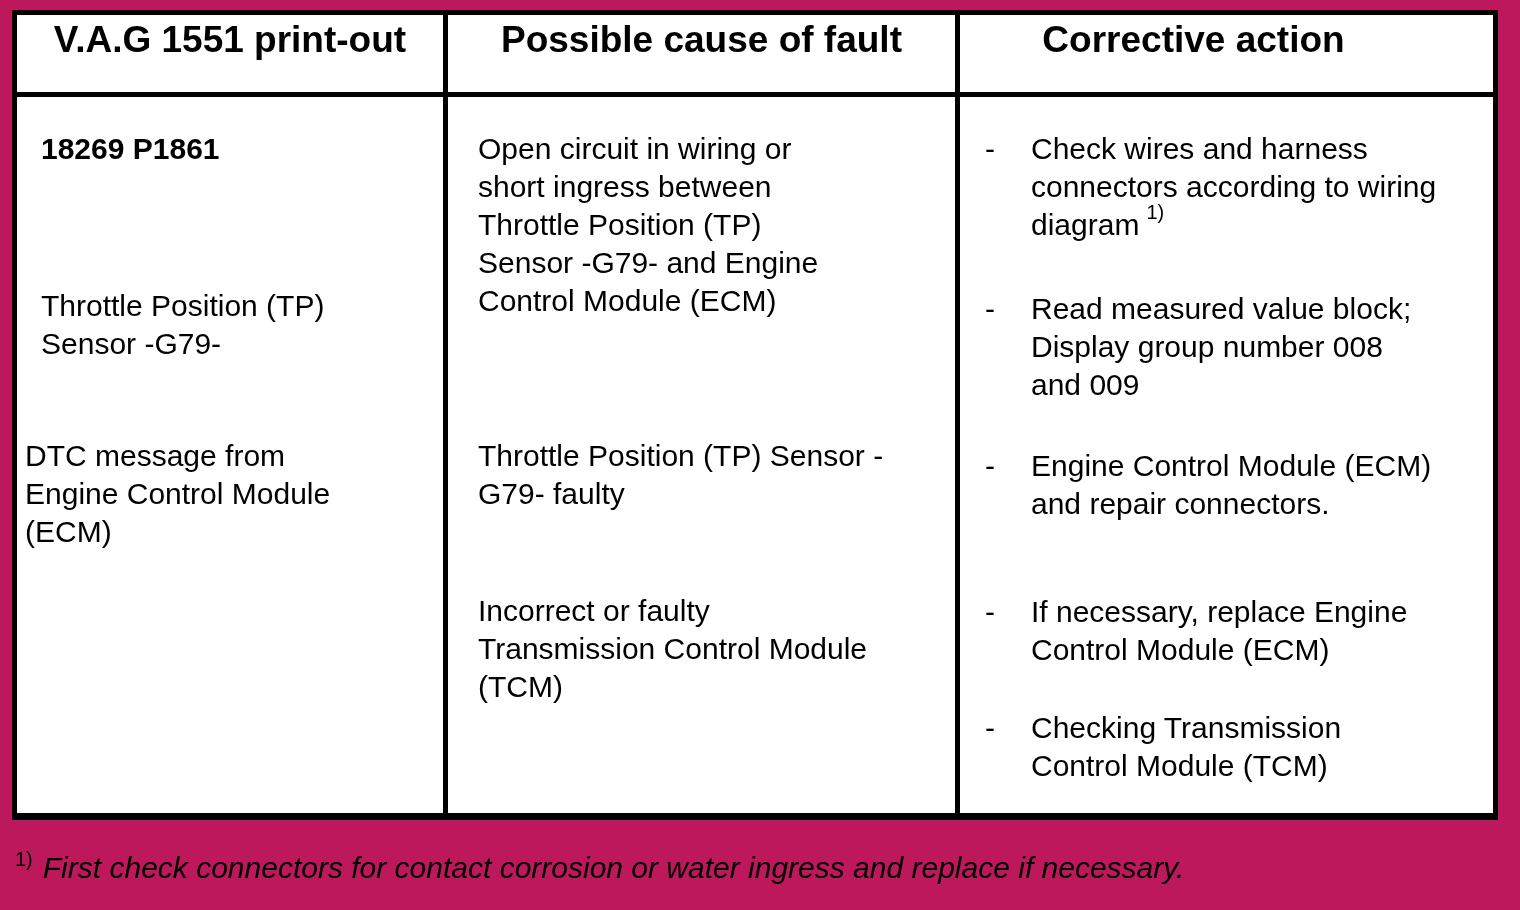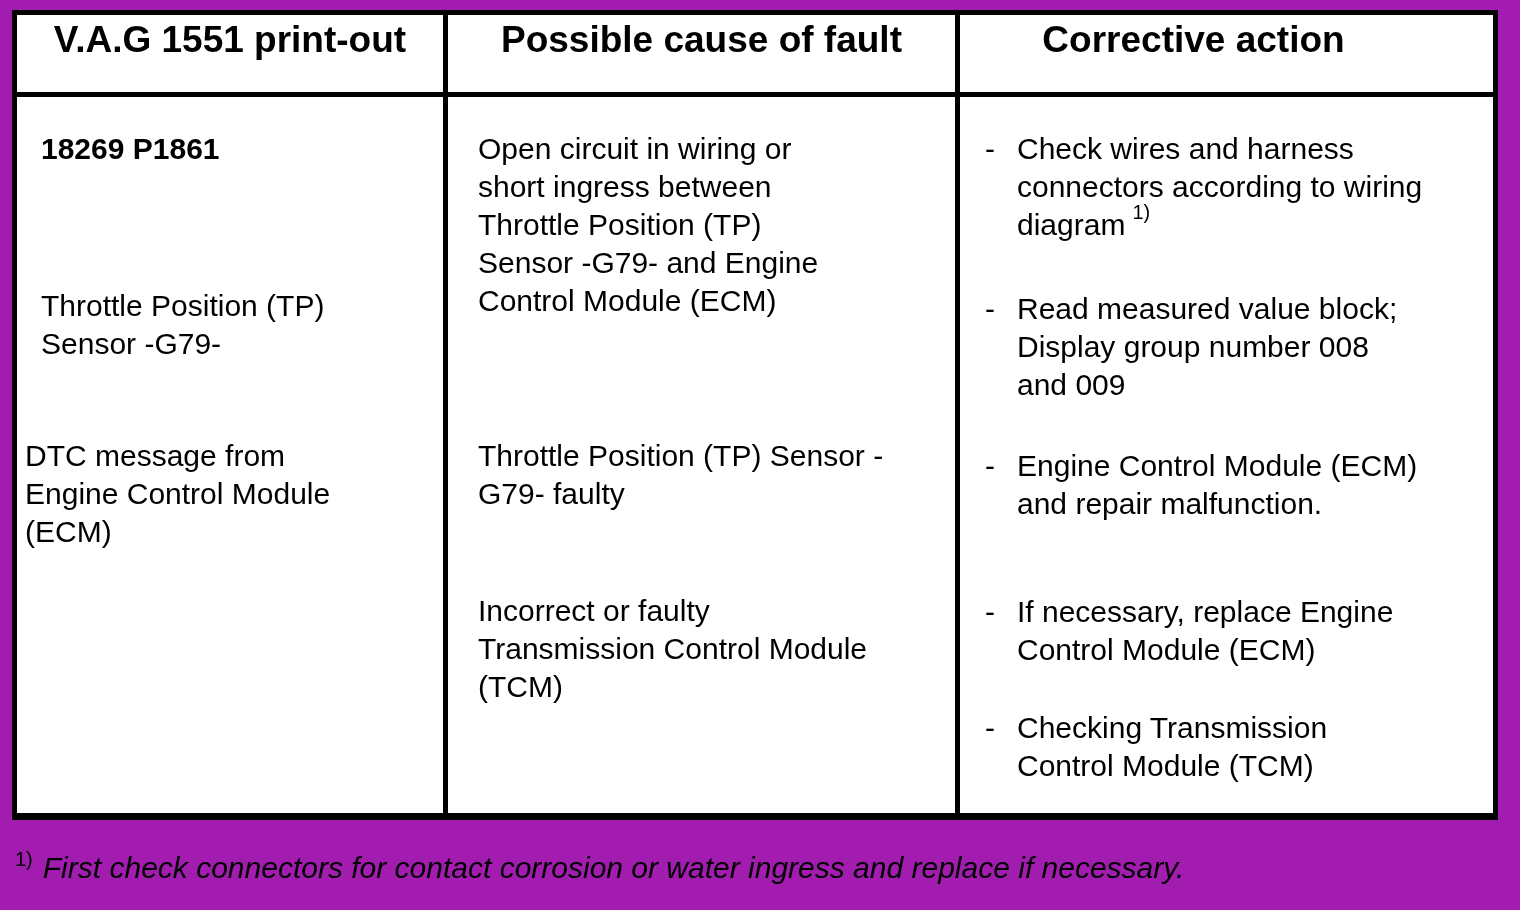--- a/index.html
+++ b/index.html
@@ -1,21 +1,21 @@
 <!DOCTYPE html>
 <html><head>
 <meta charset="utf-8">
 <style>
   * { margin: 0; padding: 0; box-sizing: content-box; }
   html, body { background: #ffffff; }
   .page {
     position: relative;
     width: 1520px;
     height: 910px;
-    background: #a21caf;
+    background: #be185d;
     color: #000000;
     font-family: "Liberation Sans", "DejaVu Sans", sans-serif;
     overflow: hidden;
   }
   .fault-table {
     position: absolute;
     left: 12px;
     top: 10px;
     width: 1476px;
     height: 798px;
@@ -57,21 +57,21 @@
     left: 25px;
     font-size: 30px;
     line-height: 38px;
     white-space: nowrap;
   }
   .dash {
     position: absolute;
     left: 0;
     top: 0;
   }
-  .blines { margin-left: 32px; }
+  .blines { margin-left: 46px; }
   .fn-ref {
     font-size: 20px;
     line-height: 20px;
     vertical-align: top;
     position: relative;
     top: -4px;
     margin-left: 7px;
   }
   .footnote {
     position: absolute;
@@ -154,21 +154,21 @@
             <div>Read measured value block;</div>
             <div>Display group number 008</div>
             <div>and 009</div>
           </div>
         </div>
 
         <div class="bullet" style="top:350px;">
           <span class="dash">-</span>
           <div class="blines">
             <div>Engine Control Module (ECM)</div>
-            <div>and repair malfunction.</div>
+            <div>and repair connectors.</div>
           </div>
         </div>
 
         <div class="bullet" style="top:496px;">
           <span class="dash">-</span>
           <div class="blines">
             <div>If necessary, replace Engine</div>
             <div>Control Module (ECM)</div>
           </div>
         </div>

